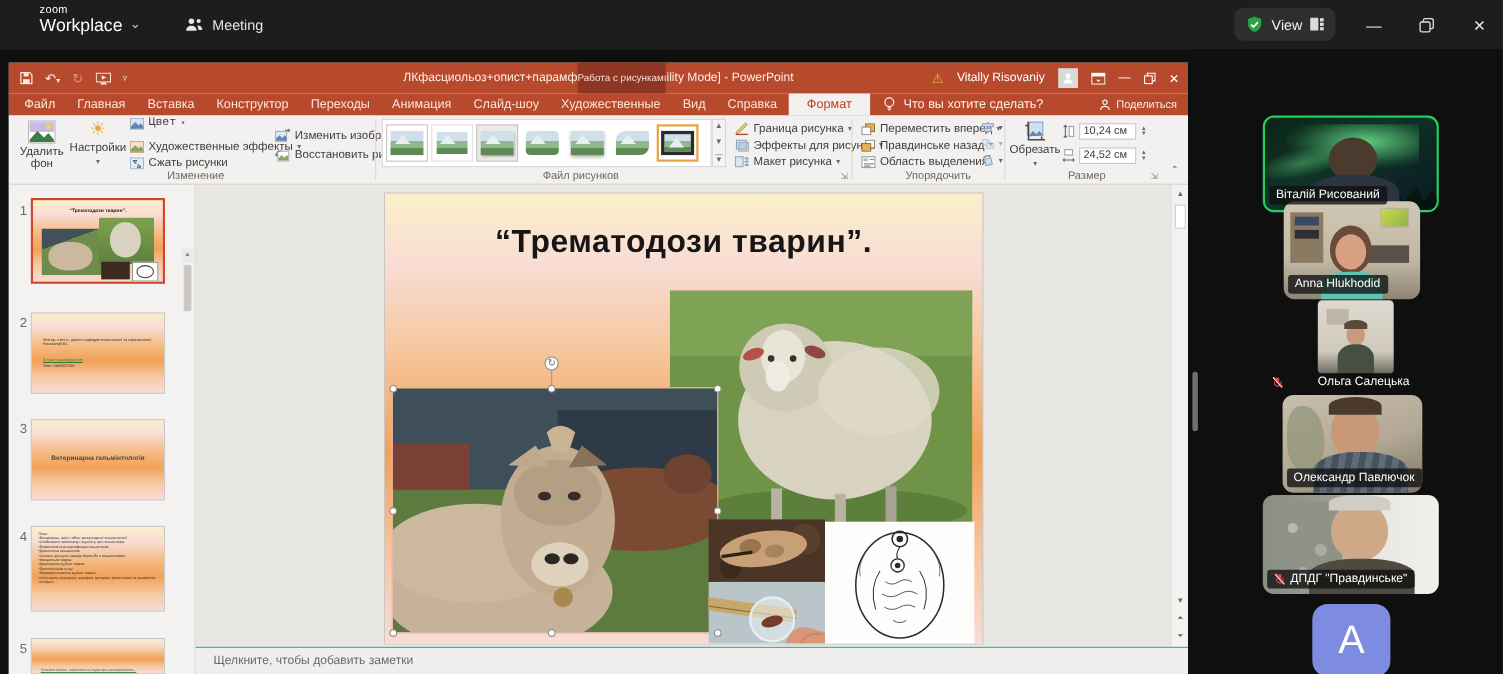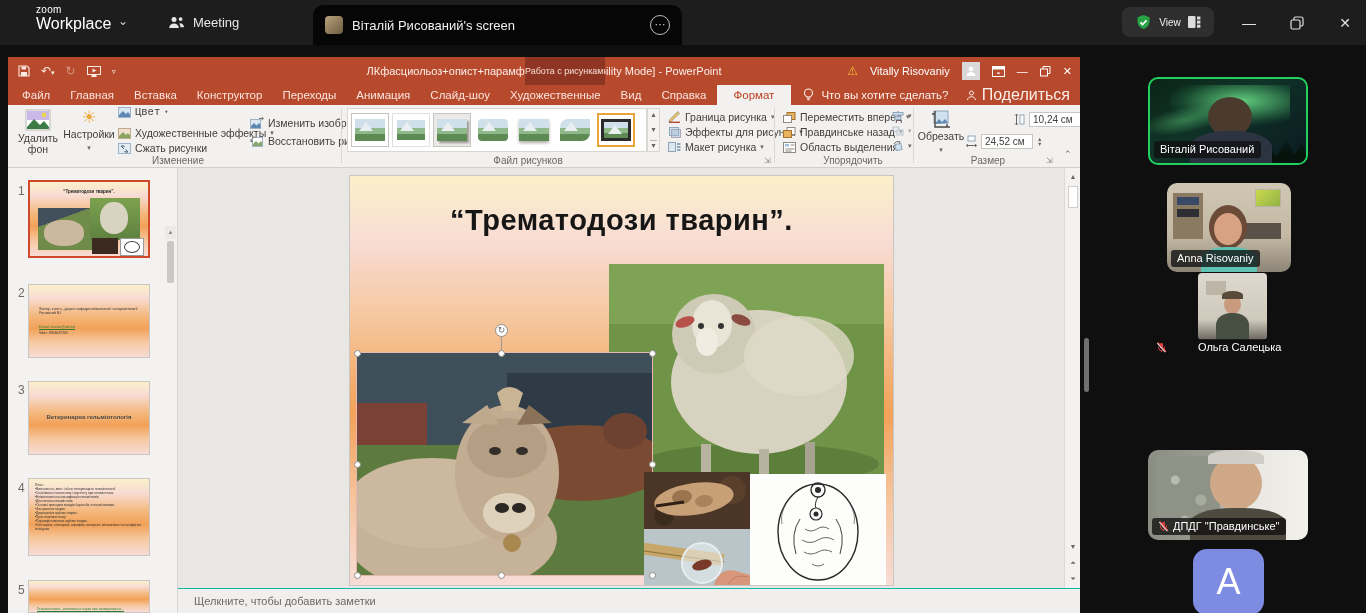--- a/index.html
+++ b/index.html
@@ -14,42 +14,42 @@
   .chev { position:absolute; left:118px; top:14px; font-size:12px; color:#cfcfcf; }
   .meeting-tab { position:absolute; left:168px; top:0; height:45px; display:flex; align-items:center; gap:8px; font-size:13px; color:#e6e6e6; }
   .share-tab { position:absolute; left:313px; top:5px; width:369px; height:40px; background:#060606;
     border-radius:10px 10px 0 0; display:flex; align-items:center; padding:0 12px; gap:9px; }
   .share-tab .avatar16 { width:18px; height:18px; border-radius:4px;
     background:linear-gradient(135deg,#b9a27c,#6d5c41); flex:0 0 auto; }
   .share-tab .ttl { font-size:13px; color:#f0f0f0; white-space:nowrap; }
   .dots-circle { margin-left:auto; width:20px; height:20px; border:1.4px solid #bdbdbd; border-radius:50%;
     color:#cdcdcd; font-size:11px; line-height:17px; text-align:center; }
   .view-btn { position:absolute; left:1122px; top:7px; width:92px; height:30px; background:#2e2e2e; border-radius:8px;
-    display:flex; align-items:center; justify-content:center; gap:7px; font-size:10px; color:#f0f0f0; }
+    display:flex; align-items:center; justify-content:center; gap:7px; font-size:13px; color:#f0f0f0; }
   .winctl { position:absolute; top:0; width:34px; height:45px; display:flex; align-items:center; justify-content:center; color:#e0e0e0; font-size:14px; }
 
   
   #ppt { position:absolute; left:8px; top:57px; width:1072px; height:556px; background:#f3f1ef; }
   #ppt-titlebar { position:absolute; left:0; top:0; width:1072px; height:28px; background:#b7492c; color:#fff; }
   .qat { position:absolute; left:10px; top:0; height:28px; display:flex; align-items:center; gap:11px; font-size:12px; color:#fbe9e2; }
   .ppt-title { position:absolute; left:0; top:0; width:100%; height:28px; text-align:center; line-height:28px;
     font-size:11px; color:#fdeee8; }
   .ctx-header { position:absolute; left:517px; top:0; width:80px; height:28px; background:#8e3523; color:#f6ddd3;
     font-size:9px; text-align:center; line-height:28px; white-space:nowrap; overflow:hidden; }
   .tb-right { position:absolute; right:8px; top:0; height:28px; display:flex; align-items:center; gap:12px; font-size:11px; color:#fff; }
   .warn { color:#f2c23a; font-size:12px; }
   .user-avatar { width:18px; height:18px; background:#d9d9d9; display:flex; align-items:center; justify-content:center; }
 
   #ppt-tabs { position:absolute; left:0; top:28px; width:1072px; height:20px; background:#b7492c; display:flex;
     align-items:center; font-size:11.5px; color:#fbe4dc; }
   #ppt-tabs .mtab { padding:0 10px; height:20px; line-height:20px; white-space:nowrap; }
   #ppt-tabs .fmt { background:#f3f1ef; color:#bb3f22; padding:0 17px; height:20px; line-height:20px; }
   .tellme { display:flex; align-items:center; gap:7px; margin-left:12px; color:#fceee9; }
   .share-right { position:absolute; right:10px; top:28px; height:20px; display:flex; align-items:center; gap:5px;
-    font-size:16px; color:#fceee9; }
+    font-size:10px; color:#fceee9; }
 
   
   #ribbon { position:absolute; left:0; top:48px; width:1072px; height:63px; background:#f3f1ef; border-bottom:1px solid #d2cecb; font-size:10.5px; color:#403e3c; }
   .rgroup-label { position:absolute; bottom:1px; font-size:10px; color:#6b6762; text-align:center; }
   .vsep { position:absolute; top:3px; bottom:4px; width:1px; background:#dcd8d4; }
   .bigbtn { position:absolute; top:4px; display:flex; flex-direction:column; align-items:center; gap:2px; text-align:center; line-height:11px; }
   .smallrow { position:absolute; display:flex; align-items:center; gap:4px; white-space:nowrap; }
   .carr { font-size:7px; color:#6b6762; }
   .gal { position:absolute; left:339px; top:3px; width:300px; height:44px; background:#fff; border:1px solid #d9d5d1; display:flex; align-items:center; gap:3px; padding:0 3px; }
   .thumbstyle { width:38px; height:34px; background:#fff; display:flex; align-items:center; justify-content:center; }
@@ -112,25 +112,20 @@
       <svg width="17" height="14" viewBox="0 0 17 14">
           <circle cx="6" cy="3.4" r="2.5" fill="#e6e6e6"></circle>
           <path d="M1.2 12c0-3 2.2-4.6 4.8-4.6s4.8 1.6 4.8 4.6z" fill="#e6e6e6"></path>
           <circle cx="12.6" cy="3.1" r="1.9" fill="#e6e6e6"></circle>
           <path d="M11.4 7.2c2.5-.4 4.6 1.3 4.6 4.1h-3.4" fill="#e6e6e6"></path>
         </svg>
     </span>
     <span>Meeting</span>
   </div>
 
-  <div class="share-tab">
-    <span class="avatar16"></span>
-    <span class="ttl">Віталій Рисований's screen</span>
-    <span class="dots-circle">⋯</span>
-  </div>
 
   <div class="view-btn">
     <span class="ic">
       <svg width="17" height="17" viewBox="0 0 17 17">
           <path d="M8.5 1l6 2.2v4.3c0 3.6-2.5 6.4-6 7.5-3.5-1.1-6-3.9-6-7.5V3.2z" fill="#27a244"></path>
           <path d="M5.4 8.3l2.1 2.2 4-4.2" stroke="#fff" stroke-width="1.7" fill="none"></path>
         </svg>
     </span>
     <span>View</span>
     <span class="ic">
@@ -410,21 +405,21 @@
     <div class="bigbtn" style="left:912px; width:42px;">
       <svg width="22" height="20" viewBox="0 0 22 20">
           <rect x="4" y="2" width="14" height="12" fill="#cfe0ee" stroke="#8fa6ba"></rect>
           <path d="M5 15l4-5 3 3 3-3 3 4" fill="#5f87b3"></path>
           <path d="M2 5h3M5 2v16h15" stroke="#4b4845" fill="none" stroke-width="1.4"></path>
           <path d="M17 18v-3" stroke="#4b4845" stroke-width="1.4"></path>
         </svg>
       <span>Обрезать</span>
       <span class="carr">▾</span>
     </div>
-    <div class="smallrow" style="left:1006px; top:7px;">
+    <div class="smallrow" style="left:958px; top:7px;">
       <svg width="11" height="13" viewBox="0 0 11 13">
           <path d="M2.5 1v11M1 2.5L2.5 1 4 2.5M1 10.5L2.5 12 4 10.5" stroke="#6b6762" fill="none"></path>
           <rect x="6" y="2" width="4" height="9" fill="#fff" stroke="#8fa6ba"></rect>
         </svg>
       <span class="numfield">10,24 см</span>
       <span class="spinner">
           <span>▲</span>
           <span>▼</span>
         </span>
     </div>
@@ -605,21 +600,21 @@
   </div>
 
   <div id="notes">
     <span>Щелкните, чтобы добавить заметки</span>
   </div>
 </div>
 
 <div id="sidebar">
   <div class="side-scroll"></div>
 
-  <div class="tile" style="left:68px; top:32px; width:160px; height:88px; border:2.5px solid #23d05f;
+  <div class="tile" style="left:68px; top:60px; width:160px; height:88px; border:2.5px solid #23d05f;
        background:linear-gradient(145deg,#0b2417 0%,#103327 40%,#0a1a22 100%);">
     <div class="abs" style="left:20px;top:6px;width:120px;height:40px;background:radial-gradient(ellipse at 60% 40%, rgba(110,230,140,.85), rgba(40,120,70,.3) 60%, transparent 75%);"></div>
     <div class="abs" style="left:-10px;top:28px;width:90px;height:26px;background:radial-gradient(ellipse, rgba(90,200,120,.5), transparent 70%); transform:rotate(-12deg);"></div>
     <div class="abs" style="left:108px;top:52px;width:52px;height:34px;background:linear-gradient(180deg,transparent, #06130c 70%); clip-path:polygon(0 100%,20% 40%,35% 75%,55% 25%,70% 70%,85% 35%,100% 100%);"></div>
     <div class="sil-head" style="left:58px;top:18px;width:44px;height:40px;background:#4a3b2e;"></div>
     <div class="sil-body" style="left:40px;top:52px;width:82px;height:36px;background:#2c3442;"></div>
     <div class="name-label">
       <span>Віталій Рисований</span>
     </div>
   </div>
@@ -627,21 +622,21 @@
   <div class="tile" style="left:87px; top:138px; width:124px; height:89px; background:linear-gradient(180deg,#cfc7b4 0%,#c2b8a4 60%,#8c8476 100%);">
     <div class="abs" style="left:88px;top:6px;width:26px;height:18px;background:linear-gradient(135deg,#cdd94e,#8fb344);border:1px solid #b8b0a0;"></div>
     <div class="abs" style="left:6px;top:10px;width:30px;height:46px;background:#8a7a62;"></div>
     <div class="abs" style="left:10px;top:14px;width:22px;height:8px;background:#3a4a66;"></div>
     <div class="abs" style="left:10px;top:26px;width:22px;height:8px;background:#2e2e34;"></div>
     <div class="abs" style="left:74px;top:40px;width:40px;height:16px;background:#5a5248;"></div>
     <div class="sil-head" style="left:42px;top:22px;width:38px;height:44px;background:#6b4a38;"></div>
     <div class="sil-head" style="left:47px;top:30px;width:28px;height:32px;background:#d9a184;"></div>
     <div class="sil-body" style="left:34px;top:64px;width:56px;height:26px;background:#5ec2b4;"></div>
     <div class="name-label">
-      <span>Anna Risovaniy</span>
+      <span>Anna Hlukhodid</span>
     </div>
   </div>
 
   <div class="tile" style="left:118px; top:228px; width:69px; height:67px; border-radius:4px; background:linear-gradient(180deg,#ded9cf 0%,#cfc9bc 70%,#6b675e 100%);">
     <div class="abs" style="left:8px;top:8px;width:20px;height:14px;background:#bdb5a5;"></div>
     <div class="sil-head" style="left:26px;top:22px;width:17px;height:19px;background:#c99b7e;"></div>
     <div class="abs" style="left:24px;top:18px;width:21px;height:8px;background:#5a4a3a;border-radius:50% 50% 0 0;"></div>
     <div class="sil-body" style="left:18px;top:40px;width:33px;height:27px;background:#474f42;"></div>
   </div>
   <div class="name-label" style="left:70px; top:294px; bottom:auto;gap:31px;">
@@ -650,20 +645,30 @@
           <rect x="4.4" y="1" width="3.2" height="6" rx="1.6" fill="#e04545"></rect>
           <path d="M2.8 5v1.4a3.2 3.2 0 0 0 6.4 0V5" stroke="#e04545" fill="none"></path>
           <line x1="6" y1="9.6" x2="6" y2="11" stroke="#e04545"></line>
           <line x1="1.6" y1="1" x2="10.4" y2="11" stroke="#f2f2f2" stroke-width="1.6"></line>
           <line x1="2.2" y1="0.6" x2="11" y2="10.6" stroke="#e04545" stroke-width="1.2"></line>
         </svg>
       </span>
     <span>Ольга Салецька</span>
   </div>
 
+  <div class="tile" style="left:86px; top:314px; width:127px; height:89px; background:linear-gradient(160deg,#c9bfae 0%,#b3a894 55%,#7e7666 100%);">
+    <div class="abs" style="left:0;top:0;width:44px;height:89px;background:linear-gradient(180deg,#9a9documento"></div>
+    <div class="abs" style="left:4px;top:10px;width:34px;height:60px;background:#8e9478;opacity:.7;border-radius:40% 60% 50% 50%;"></div>
+    <div class="sil-head" style="left:44px;top:8px;width:44px;height:50px;background:#c89878;"></div>
+    <div class="abs" style="left:42px;top:2px;width:48px;height:16px;background:#4a3a2c;border-radius:50% 50% 0 0;"></div>
+    <div class="sil-body" style="left:28px;top:52px;width:86px;height:37px;background:repeating-linear-gradient(100deg,#5c6b78 0 6px,#47525c 6px 12px);"></div>
+    <div class="name-label">
+      <span>Олександр Павлючок</span>
+    </div>
+  </div>
 
   <div class="tile" style="left:68px; top:405px; width:160px; height:90px; background:linear-gradient(90deg,#8a8d82 0%,#9a9d92 40%,#e8e6e0 60%,#f2f0ea 100%);">
     <div class="abs" style="left:8px;top:6px;width:64px;height:80px;background:radial-gradient(circle at 30% 30%, #b8bcae 4px, transparent 5px), radial-gradient(circle at 70% 55%, #a8ac9e 5px, transparent 6px), radial-gradient(circle at 45% 80%, #b0b4a6 4px, transparent 5px), #8f9287;"></div>
     <div class="sil-head" style="left:62px;top:6px;width:52px;height:54px;background:#cfa888;"></div>
     <div class="abs" style="left:60px;top:0;width:56px;height:14px;background:#cfcdc6;border-radius:50% 50% 0 0;"></div>
     <div class="sil-body" style="left:42px;top:58px;width:96px;height:32px;background:#4e4a40;"></div>
     <div class="name-label">
       <span>
           <svg width="11" height="11" viewBox="0 0 12 12">
             <rect x="4.4" y="1" width="3.2" height="6" rx="1.6" fill="#e04545"></rect>

